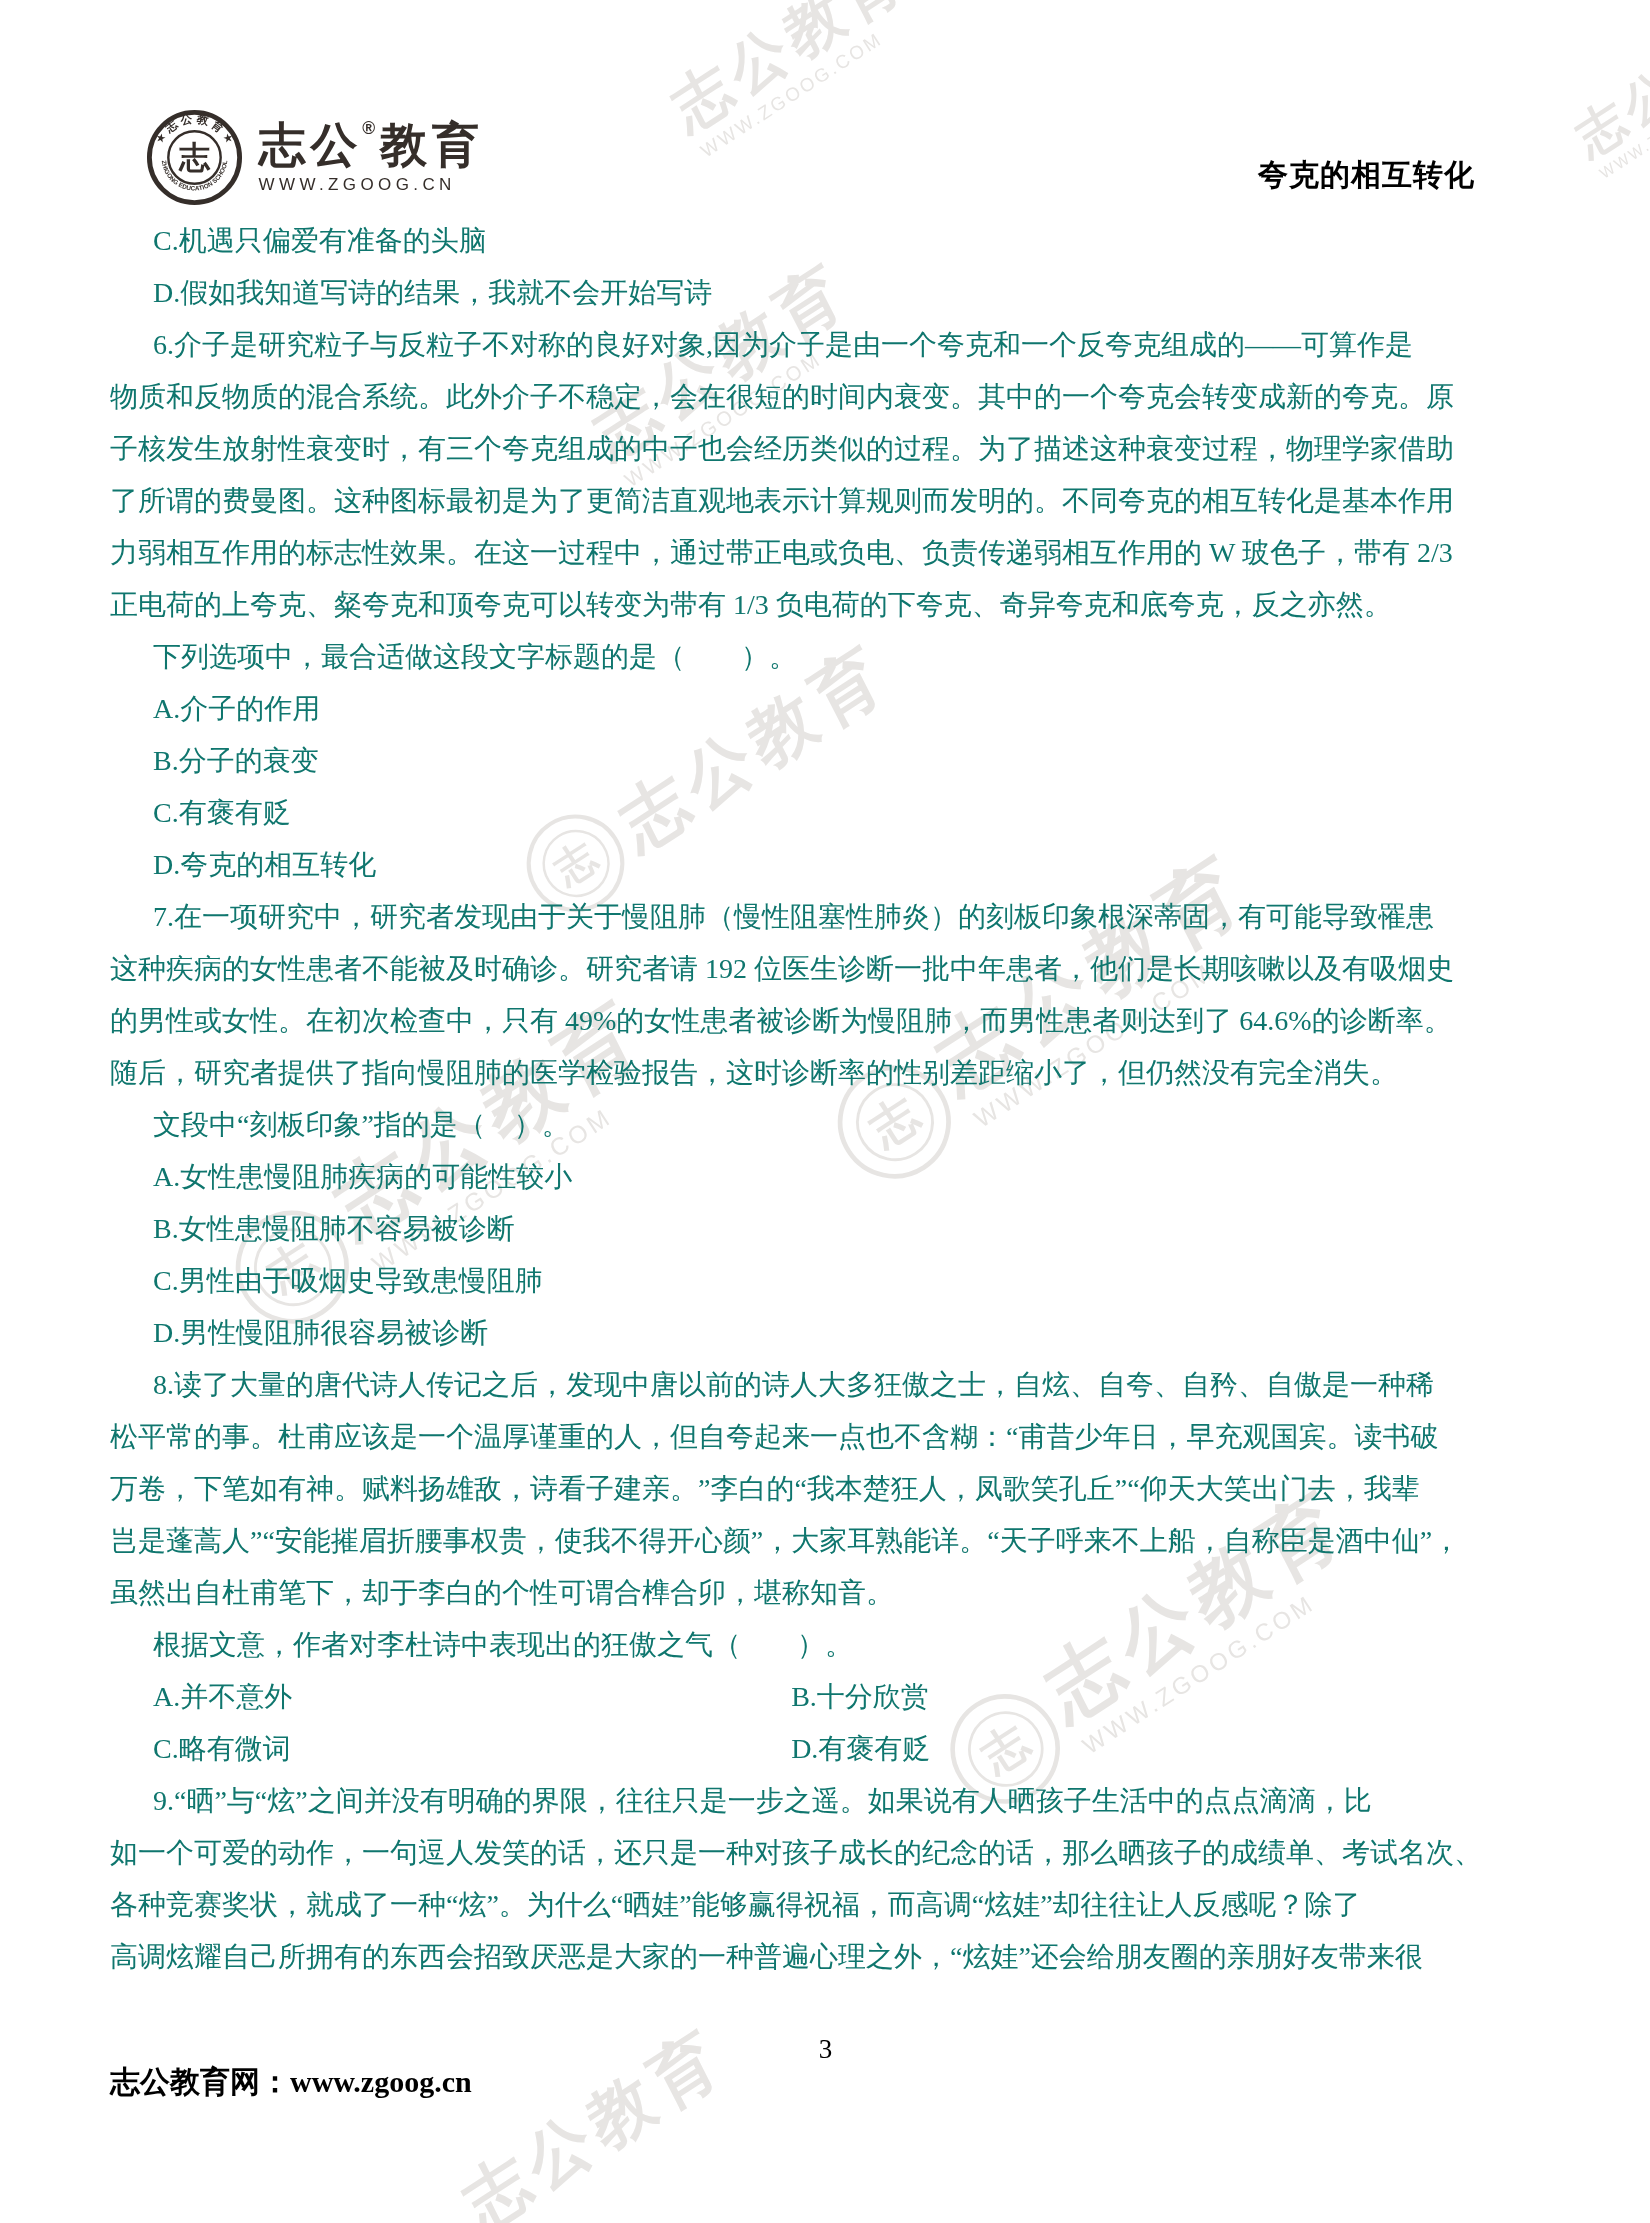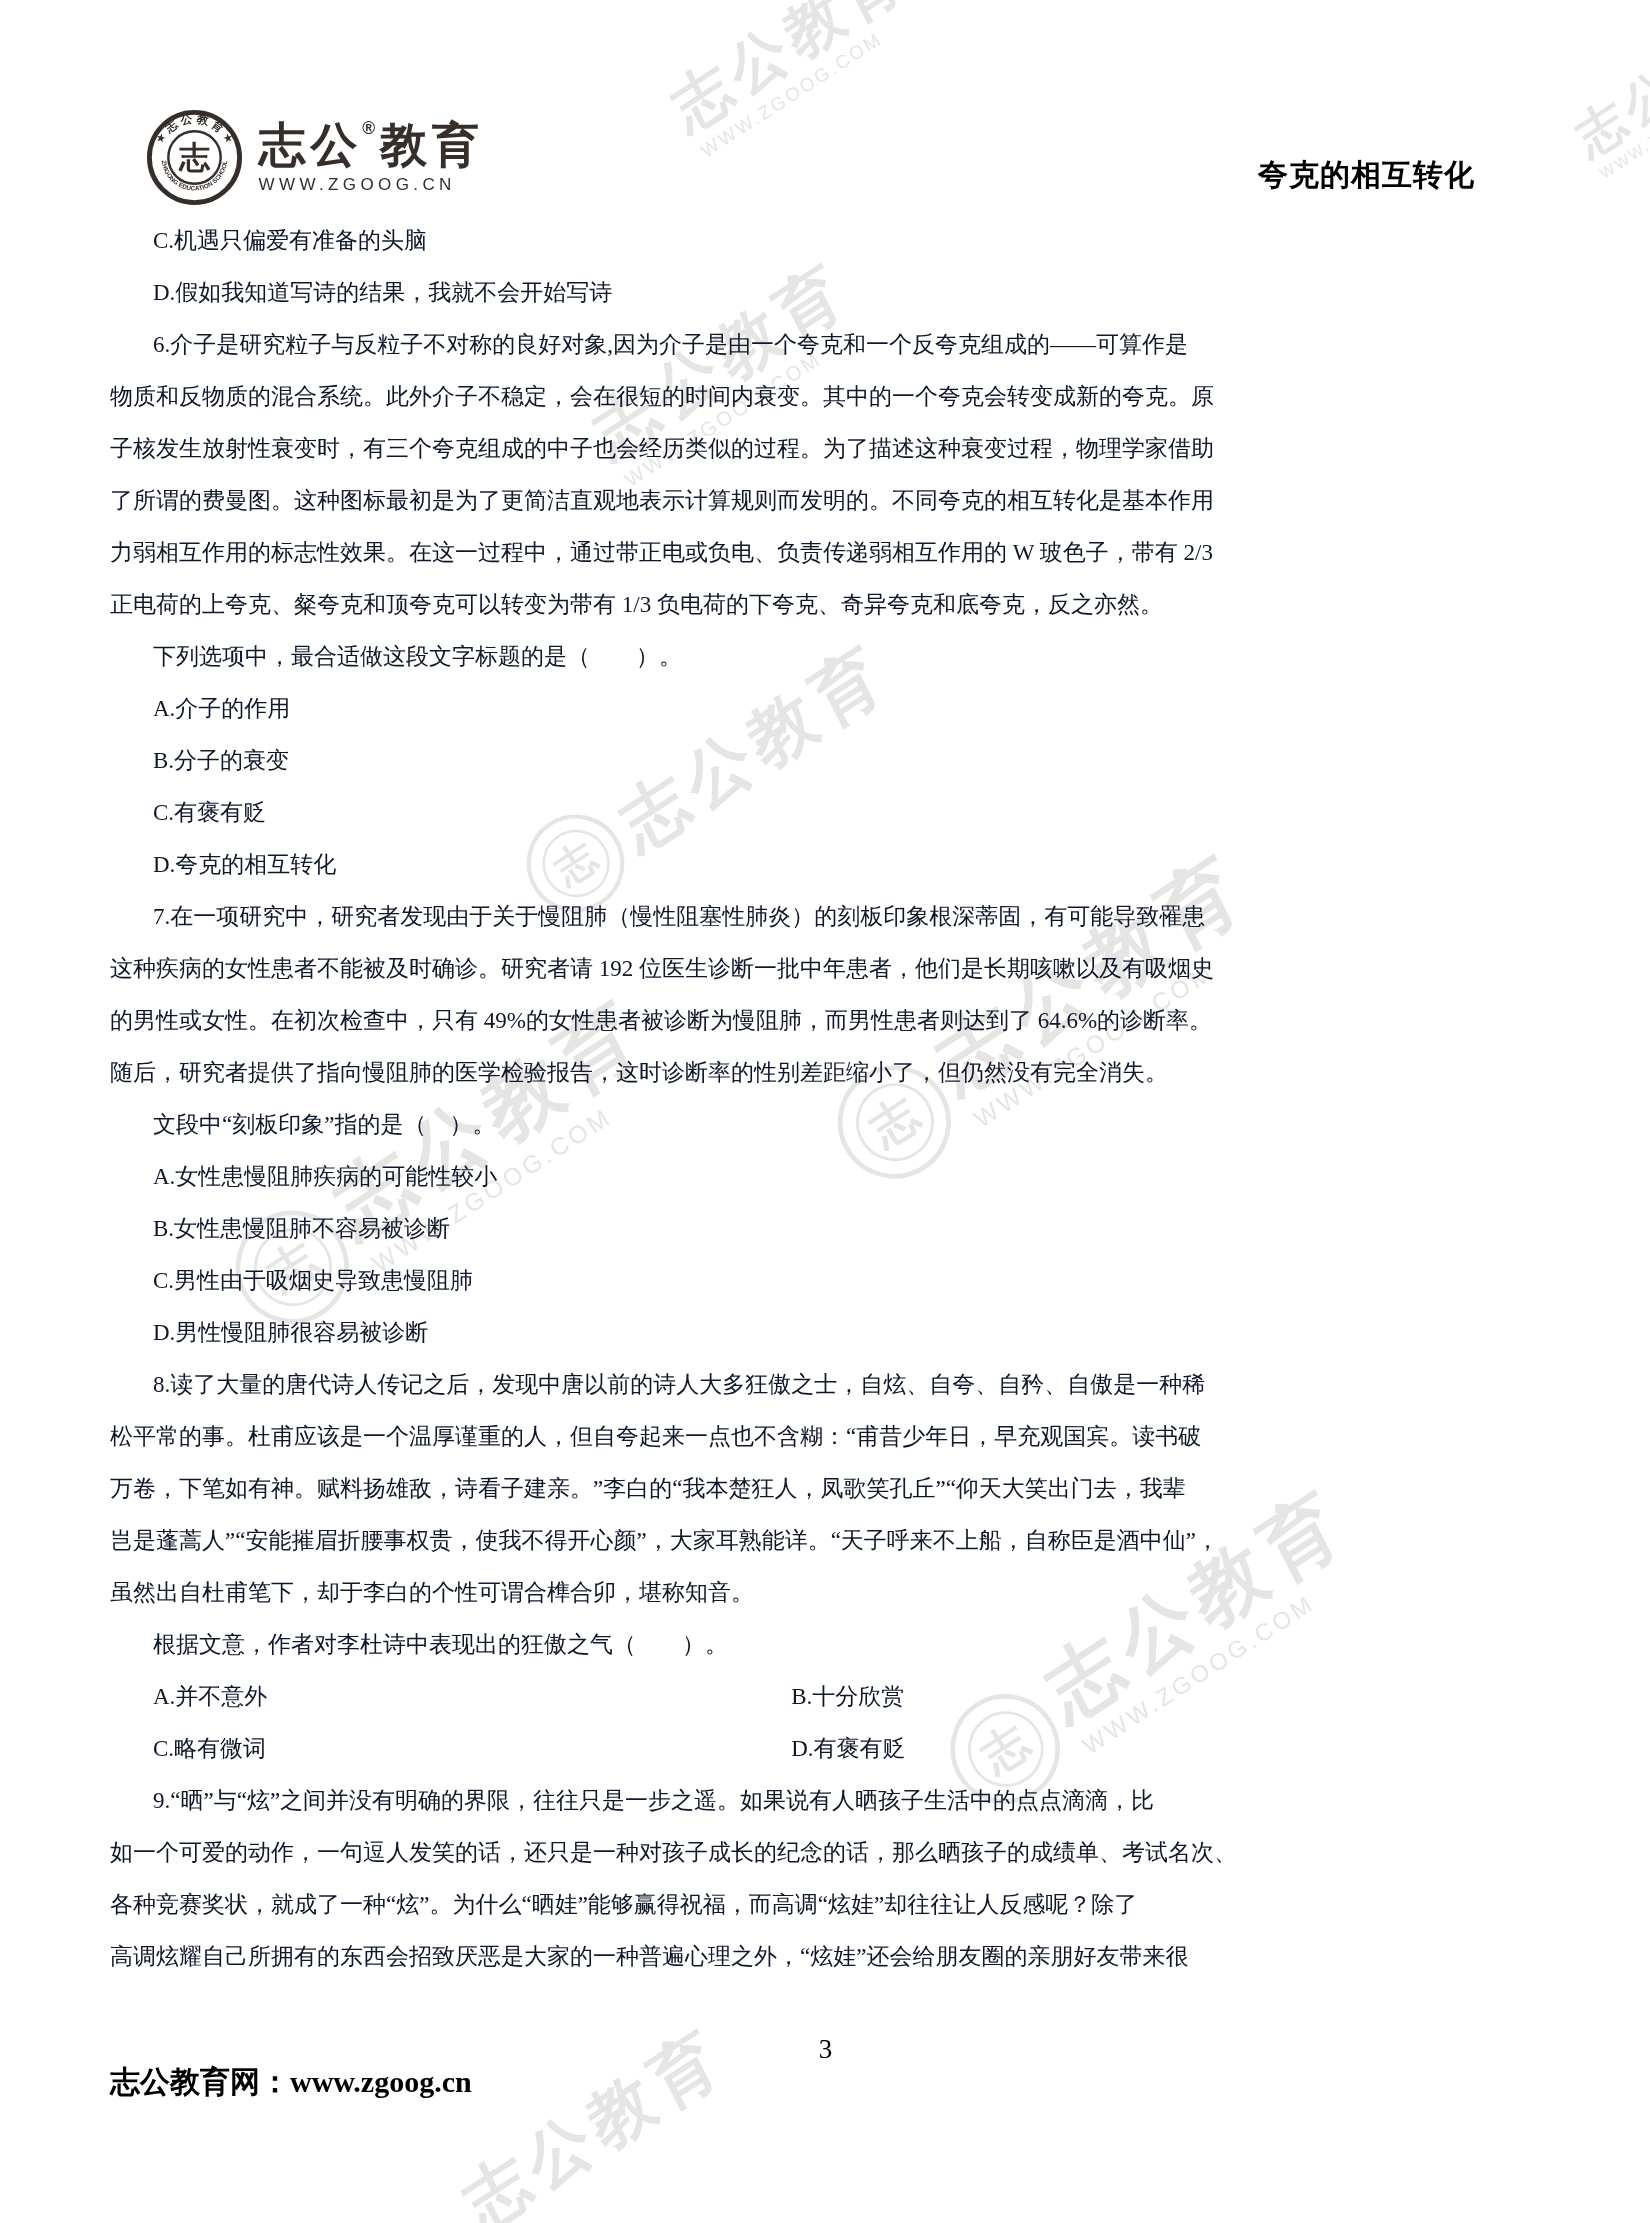--- a/index.html
+++ b/index.html
@@ -63,21 +63,21 @@
     font-size:17px;letter-spacing:4.4px;color:#352e2a;margin-top:5.8px;font-weight:500;
   }
   .tagline{
     position:absolute;right:176px;top:155px;
     font-family:"Liberation Sans","DejaVu Sans",sans-serif;
     font-weight:600;font-size:30px;color:#000000;letter-spacing:1px;
   }
   
   .content{
     position:absolute;left:110px;top:215px;width:1434px;z-index:1;
-    font-size:23px;color:#0f172a;
+    font-size:28px;color:#0f766e;
   }
   .line{height:52px;line-height:52px;white-space:nowrap;overflow:visible;}
   .ind{text-indent:43px;}
   .two-col{position:relative;}
   .two-col .col2{position:absolute;left:47.5%;top:0;text-indent:0;}
   
   .footer{position:absolute;left:0;top:2030px;width:100%;z-index:2;}
   .footer-site{
     position:absolute;left:110px;top:0;
     font-weight:bold;font-size:30px;color:#000;

